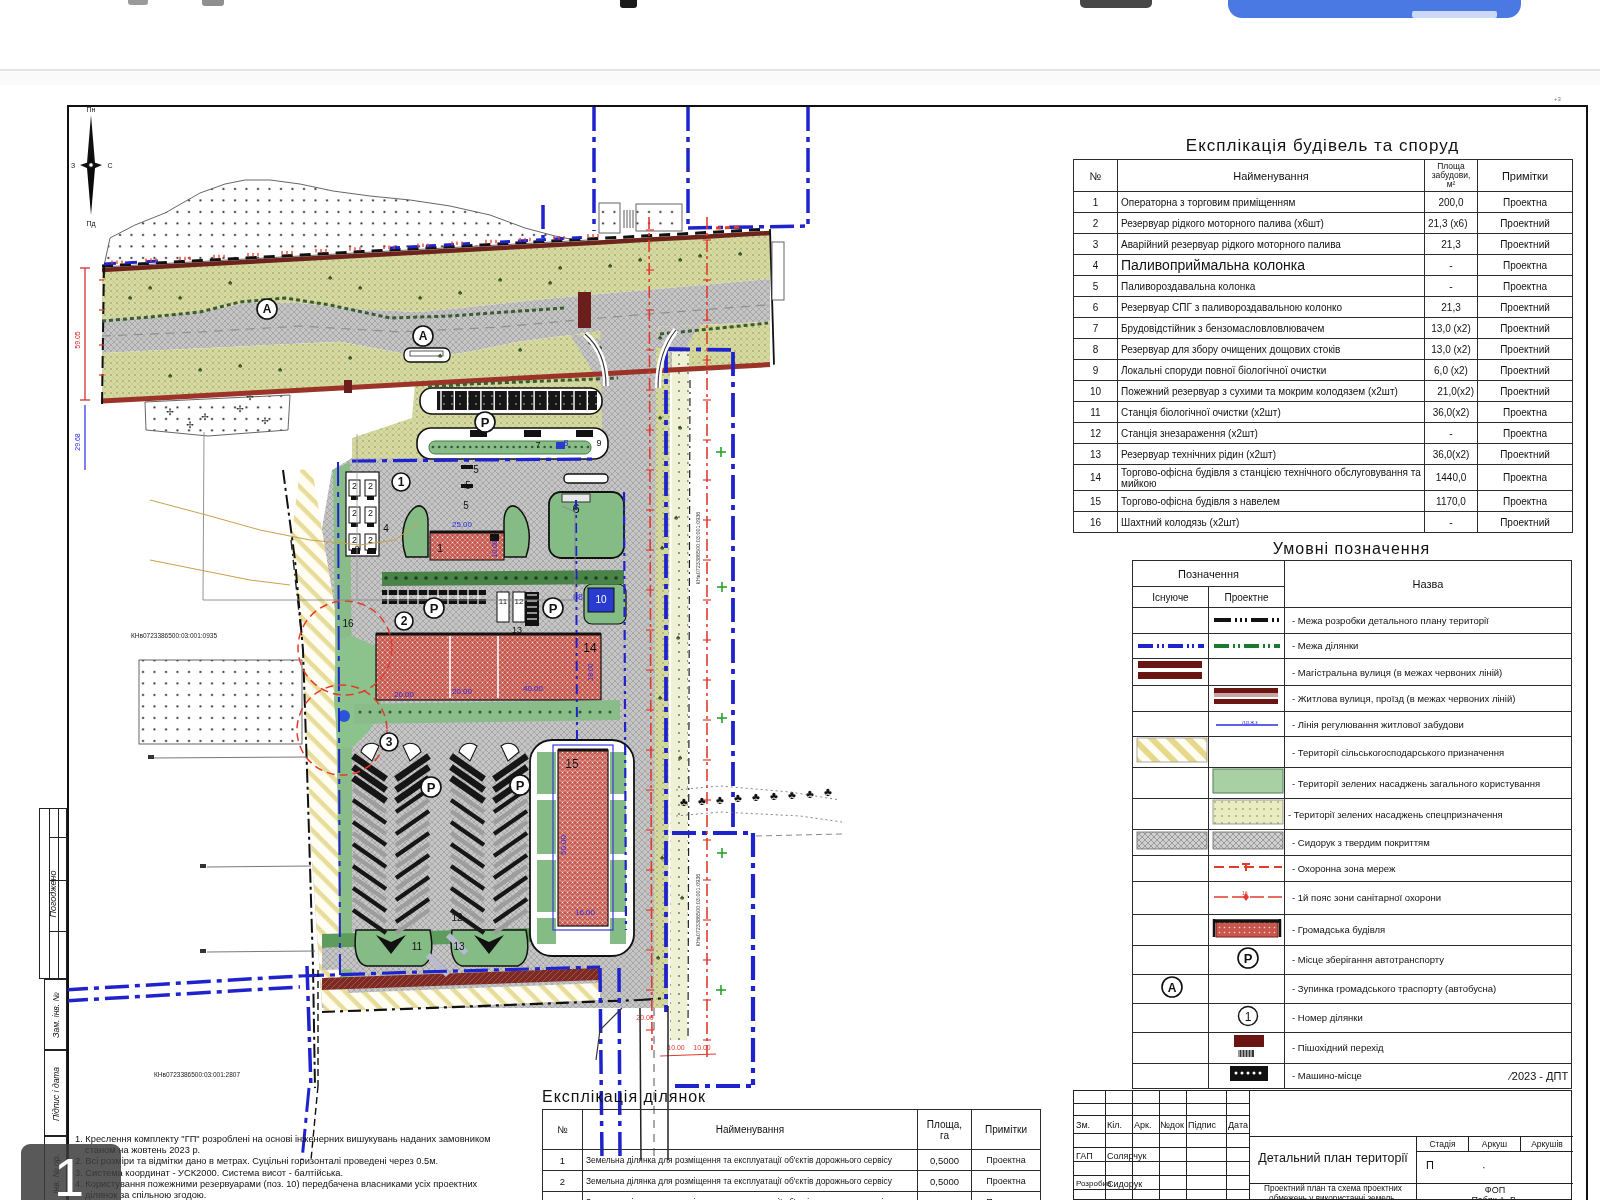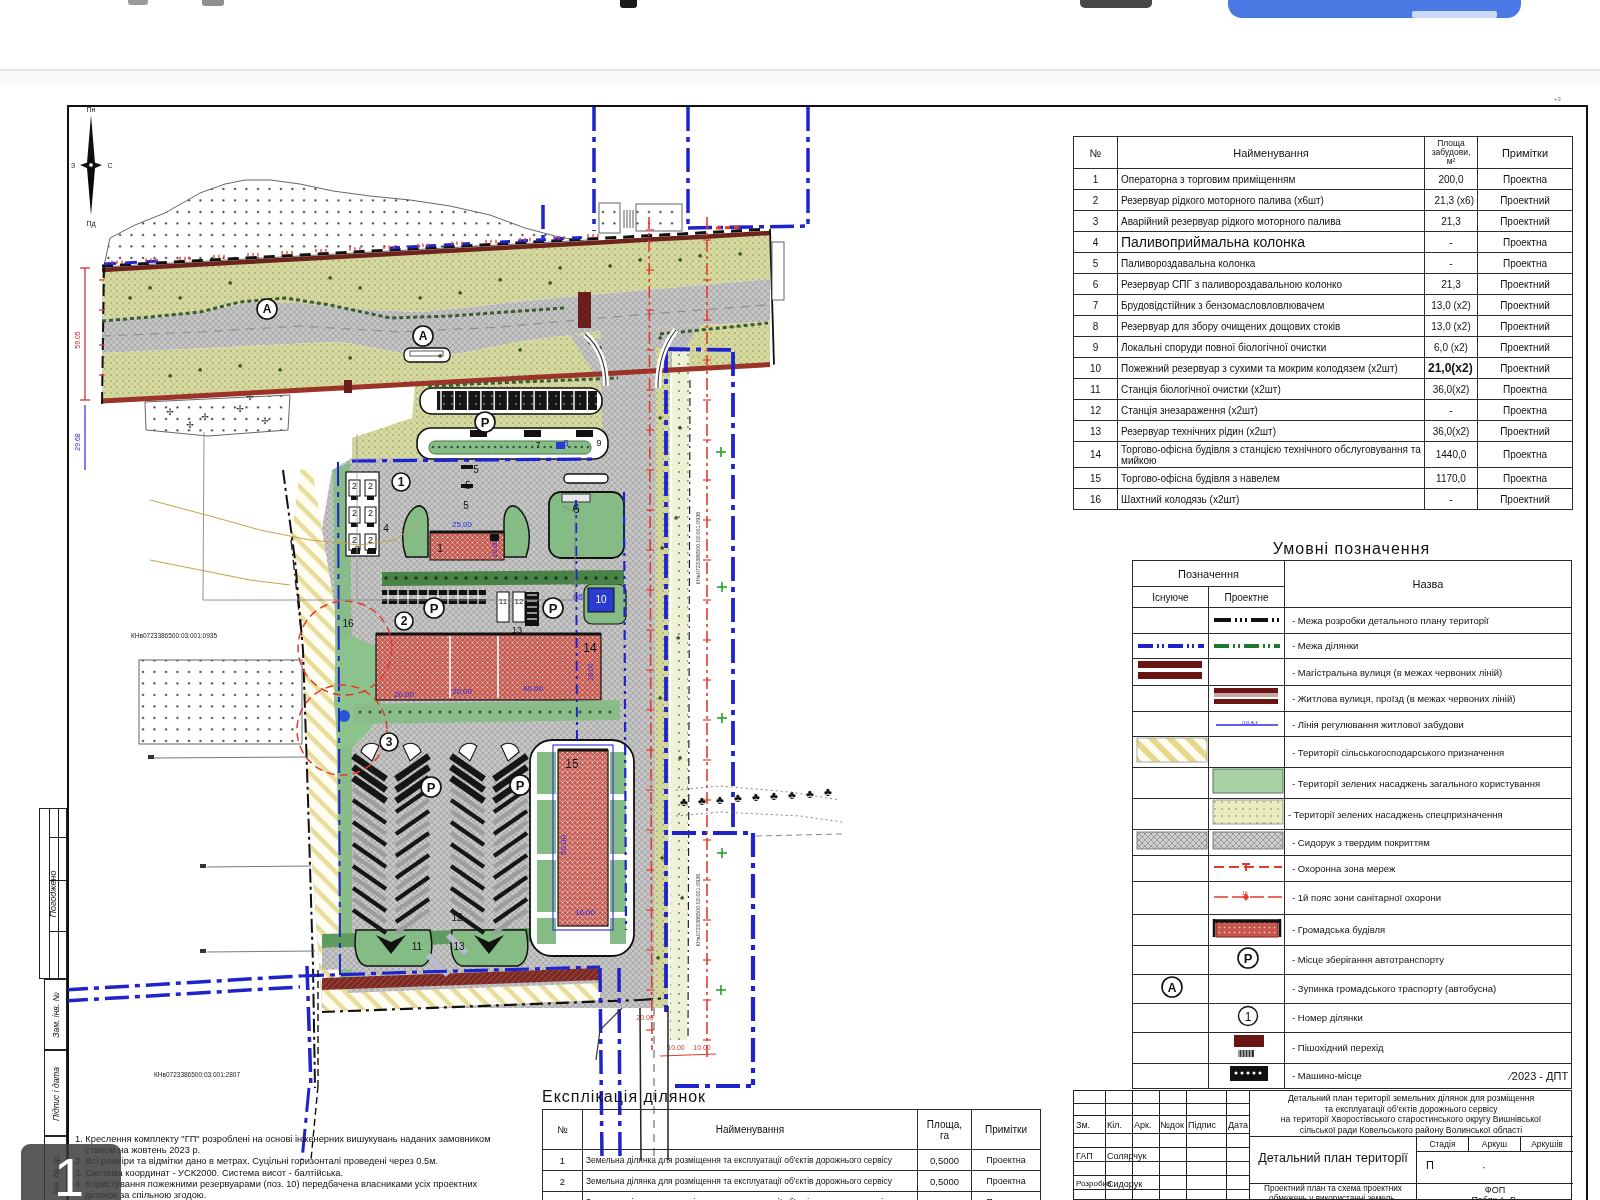--- a/index.html
+++ b/index.html
@@ -670,20 +670,21 @@
 <polygon points="102,165 93,162 91,166 93,169" fill="#111"></polygon>
 <circle cx="91" cy="165" r="2.3" fill="#fff" stroke="#111" stroke-width="1"></circle>
 </g>
 <text x="91.0" y="112.0" font-size="7" fill="#111" text-anchor="middle">Пн</text>
 <text x="91.0" y="226.0" font-size="7" fill="#111" text-anchor="middle">Пд</text>
 <text x="73.0" y="168.0" font-size="7" fill="#111" text-anchor="middle">З</text>
 <text x="110.0" y="168.0" font-size="7" fill="#111" text-anchor="middle">С</text>
 </svg>
 
 <div class="abs cad" style="left:1073px;top:136px;width:499px;">
+<div style="text-align:center;font-size:17px;letter-spacing:1px;margin-bottom:3px;">Експлікація будівель та споруд</div>
 <table class="t" style="width:499px;table-layout:fixed;">
 <colgroup>
           <col style="width:44px">
           <col style="width:307px">
           <col style="width:53px">
           <col style="width:95px">
         </colgroup>
 <tbody>
           <tr style="height:32px;">
             <td style="text-align:center;font-size:11px;">№</td>
@@ -693,21 +694,21 @@
           </tr>
 <tr style="height:21px;">
             <td style="text-align:center;font-size:10px;">1</td>
             <td style="font-size:10px;line-height:11px;">Операторна з торговим приміщенням</td>
             <td style="text-align:center;font-size:10px;">200,0</td>
             <td style="text-align:center;font-size:10px;">Проектна</td>
           </tr>
           <tr style="height:21px;">
             <td style="text-align:center;font-size:10px;">2</td>
             <td style="font-size:10px;line-height:11px;">Резервуар рідкого моторного палива (х6шт)</td>
-            <td style="text-align:right;font-size:10px;">21,3 (х6)</td>
+            <td style="text-align:left;font-size:10px;">21,3 (х6)</td>
             <td style="text-align:center;font-size:10px;">Проектний</td>
           </tr>
           <tr style="height:21px;">
             <td style="text-align:center;font-size:10px;">3</td>
             <td style="font-size:10px;line-height:11px;">Аварійний резервуар рідкого моторного палива</td>
             <td style="text-align:center;font-size:10px;">21,3</td>
             <td style="text-align:center;font-size:10px;">Проектний</td>
           </tr>
           <tr style="height:21px;">
             <td style="text-align:center;font-size:10px;">4</td>
@@ -741,21 +742,21 @@
           </tr>
           <tr style="height:21px;">
             <td style="text-align:center;font-size:10px;">9</td>
             <td style="font-size:10px;line-height:11px;">Локальні споруди повної біологічної очистки</td>
             <td style="text-align:center;font-size:10px;">6,0 (х2)</td>
             <td style="text-align:center;font-size:10px;">Проектний</td>
           </tr>
           <tr style="height:21px;">
             <td style="text-align:center;font-size:10px;">10</td>
             <td style="font-size:10px;line-height:11px;">Пожежний резервуар з сухими та мокрим колодязем (х2шт)</td>
-            <td style="text-align:left;font-size:12px;font-weight:bold;">21,0(х2)</td>
+            <td style="text-align:right;font-size:10px;">21,0(х2)</td>
             <td style="text-align:center;font-size:10px;">Проектний</td>
           </tr>
           <tr style="height:21px;">
             <td style="text-align:center;font-size:10px;">11</td>
             <td style="font-size:10px;line-height:11px;">Станція біологічної очистки (х2шт)</td>
             <td style="text-align:center;font-size:10px;">36,0(х2)</td>
             <td style="text-align:center;font-size:10px;">Проектна</td>
           </tr>
           <tr style="height:21px;">
             <td style="text-align:center;font-size:10px;">12</td>
@@ -1002,21 +1003,20 @@
    <div class="abs" style="left:86px;top:29px;font-size:9px;">№док</div>
    <div class="abs" style="left:114px;top:29px;font-size:9px;">Підпис</div>
    <div class="abs" style="left:154px;top:29px;font-size:9px;">Дата</div>
    <div class="abs" style="left:2px;top:60px;font-size:9px;">ГАП</div>
    <div class="abs" style="left:33px;top:60px;font-size:9px;">Солярчук</div>
    <div class="abs" style="left:2px;top:88px;font-size:8px;">Розробив</div>
    <div class="abs" style="left:33px;top:88px;font-size:9px;">Сидорук</div>
   </div>
   <div class="abs" style="left:175px;top:0;height:110px;border-left:1.2px solid #222;"></div>
 
-  <div class="abs" style="left:176px;top:2px;width:322px;font-size:8.6px;line-height:10.5px;text-align:center;">Детальний план території земельних ділянок для розміщення<br>та експлуатації об'єктів дорожнього сервісу<br>на території Хворостівського старостинського округу Вишнівської<br>сільської ради Ковельського району Волинської області</div>
   <div class="abs" style="left:175px;top:45px;width:324px;border-top:1.2px solid #222;"></div>
   <div class="abs" style="left:176px;top:52px;width:166px;font-size:12.5px;text-align:center;line-height:14px;padding-top:8px;">Детальний план території</div>
   <div class="abs" style="left:342px;top:45px;height:65px;border-left:1.2px solid #222;"></div>
   <div class="abs" style="left:343px;top:45px;width:156px;height:16px;">
     <div class="abs" style="left:0;top:0;width:52px;height:16px;border-right:1.2px solid #222;border-bottom:1.2px solid #222;font-size:8.5px;text-align:center;padding-top:3px;">Стадія</div>
     <div class="abs" style="left:52px;top:0;width:52px;height:16px;border-right:1.2px solid #222;border-bottom:1.2px solid #222;font-size:8.5px;text-align:center;padding-top:3px;">Аркуш</div>
     <div class="abs" style="left:104px;top:0;width:52px;height:16px;border-bottom:1.2px solid #222;font-size:8.5px;text-align:center;padding-top:3px;">Аркушів</div>
   </div>
   <div class="abs" style="left:352px;top:68px;font-size:11px;">П</div>
   <div class="abs" style="left:408px;top:70px;font-size:11px;">·</div>

